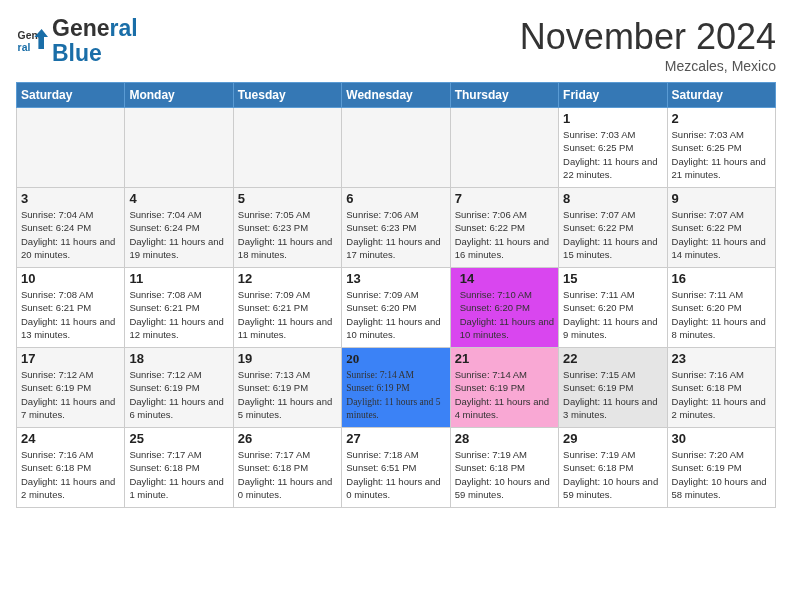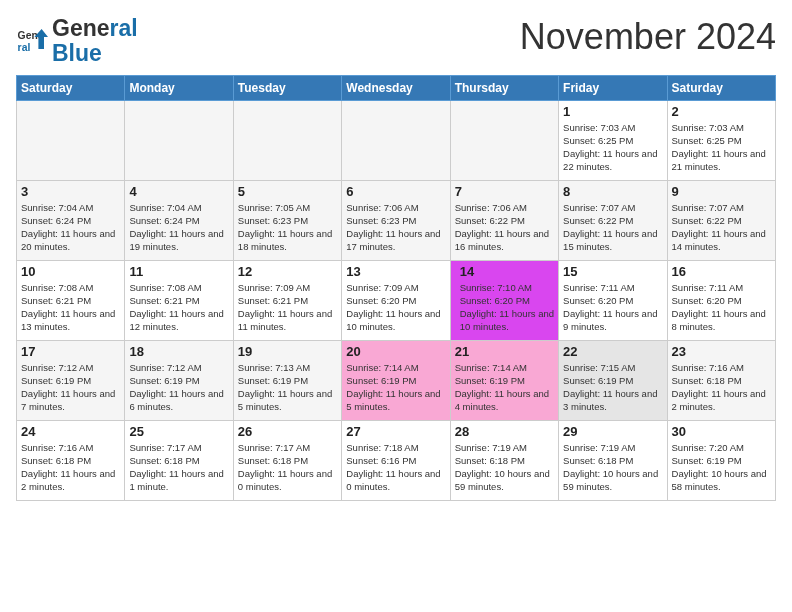--- a/index.html
+++ b/index.html
@@ -98,20 +98,21 @@
     </svg>
     <div>
       <div class="logo-text">
         <span style="color:#333">Gene</span><span style="color:#1a6ea8">ral</span><br>
         <span style="color:#1a6ea8">Blue</span>
       </div>
     </div>
   </div>
   <div class="title-block">
     <div class="month-title">November 2024</div>
+    <div class="location">Mezcales, Mexico</div>
   </div>
 </div>
 
 <table>
   <thead>
     <tr>
     <th>Saturday</th>
         <th>Monday</th>
         <th>Tuesday</th>
         <th>Wednesday</th>
@@ -240,21 +241,21 @@
           <div class="day-info" style="white-space: pre-line;">Sunrise: 7:12 AM
 Sunset: 6:19 PM
 Daylight: 11 hours and 6 minutes.</div>
         </td>
         <td style="background: rgb(245, 245, 245); margin-top: 34px;">
           <div class="day-num">19</div>
           <div class="day-info" style="white-space: pre-line;">Sunrise: 7:13 AM
 Sunset: 6:19 PM
 Daylight: 11 hours and 5 minutes.</div>
         </td>
-        <td style="background: #f9a8d4;">
+        <td style="background: #3b82f6; font-family: Liberation Serif, serif;">
           <div class="day-num">20</div>
           <div class="day-info" style="white-space: pre-line;">Sunrise: 7:14 AM
 Sunset: 6:19 PM
 Daylight: 11 hours and 5 minutes.</div>
         </td>
         <td style="background: #f9a8d4;">
           <div class="day-num">21</div>
           <div class="day-info" style="white-space: pre-line;">Sunrise: 7:14 AM
 Sunset: 6:19 PM
 Daylight: 11 hours and 4 minutes.</div>
@@ -287,21 +288,21 @@
         </td>
         <td style="background: rgb(255, 255, 255);">
           <div class="day-num">26</div>
           <div class="day-info" style="white-space: pre-line;">Sunrise: 7:17 AM
 Sunset: 6:18 PM
 Daylight: 11 hours and 0 minutes.</div>
         </td>
         <td style="background: rgb(255, 255, 255);">
           <div class="day-num">27</div>
           <div class="day-info" style="white-space: pre-line;">Sunrise: 7:18 AM
-Sunset: 6:16 PM
+Sunset: 6:51 PM
 Daylight: 11 hours and 0 minutes.</div>
         </td>
         <td style="background: rgb(255, 255, 255);">
           <div class="day-num">28</div>
           <div class="day-info" style="white-space: pre-line;">Sunrise: 7:19 AM
 Sunset: 6:18 PM
 Daylight: 10 hours and 59 minutes.</div>
         </td>
         <td style="background: rgb(255, 255, 255);">
           <div class="day-num">29</div>

